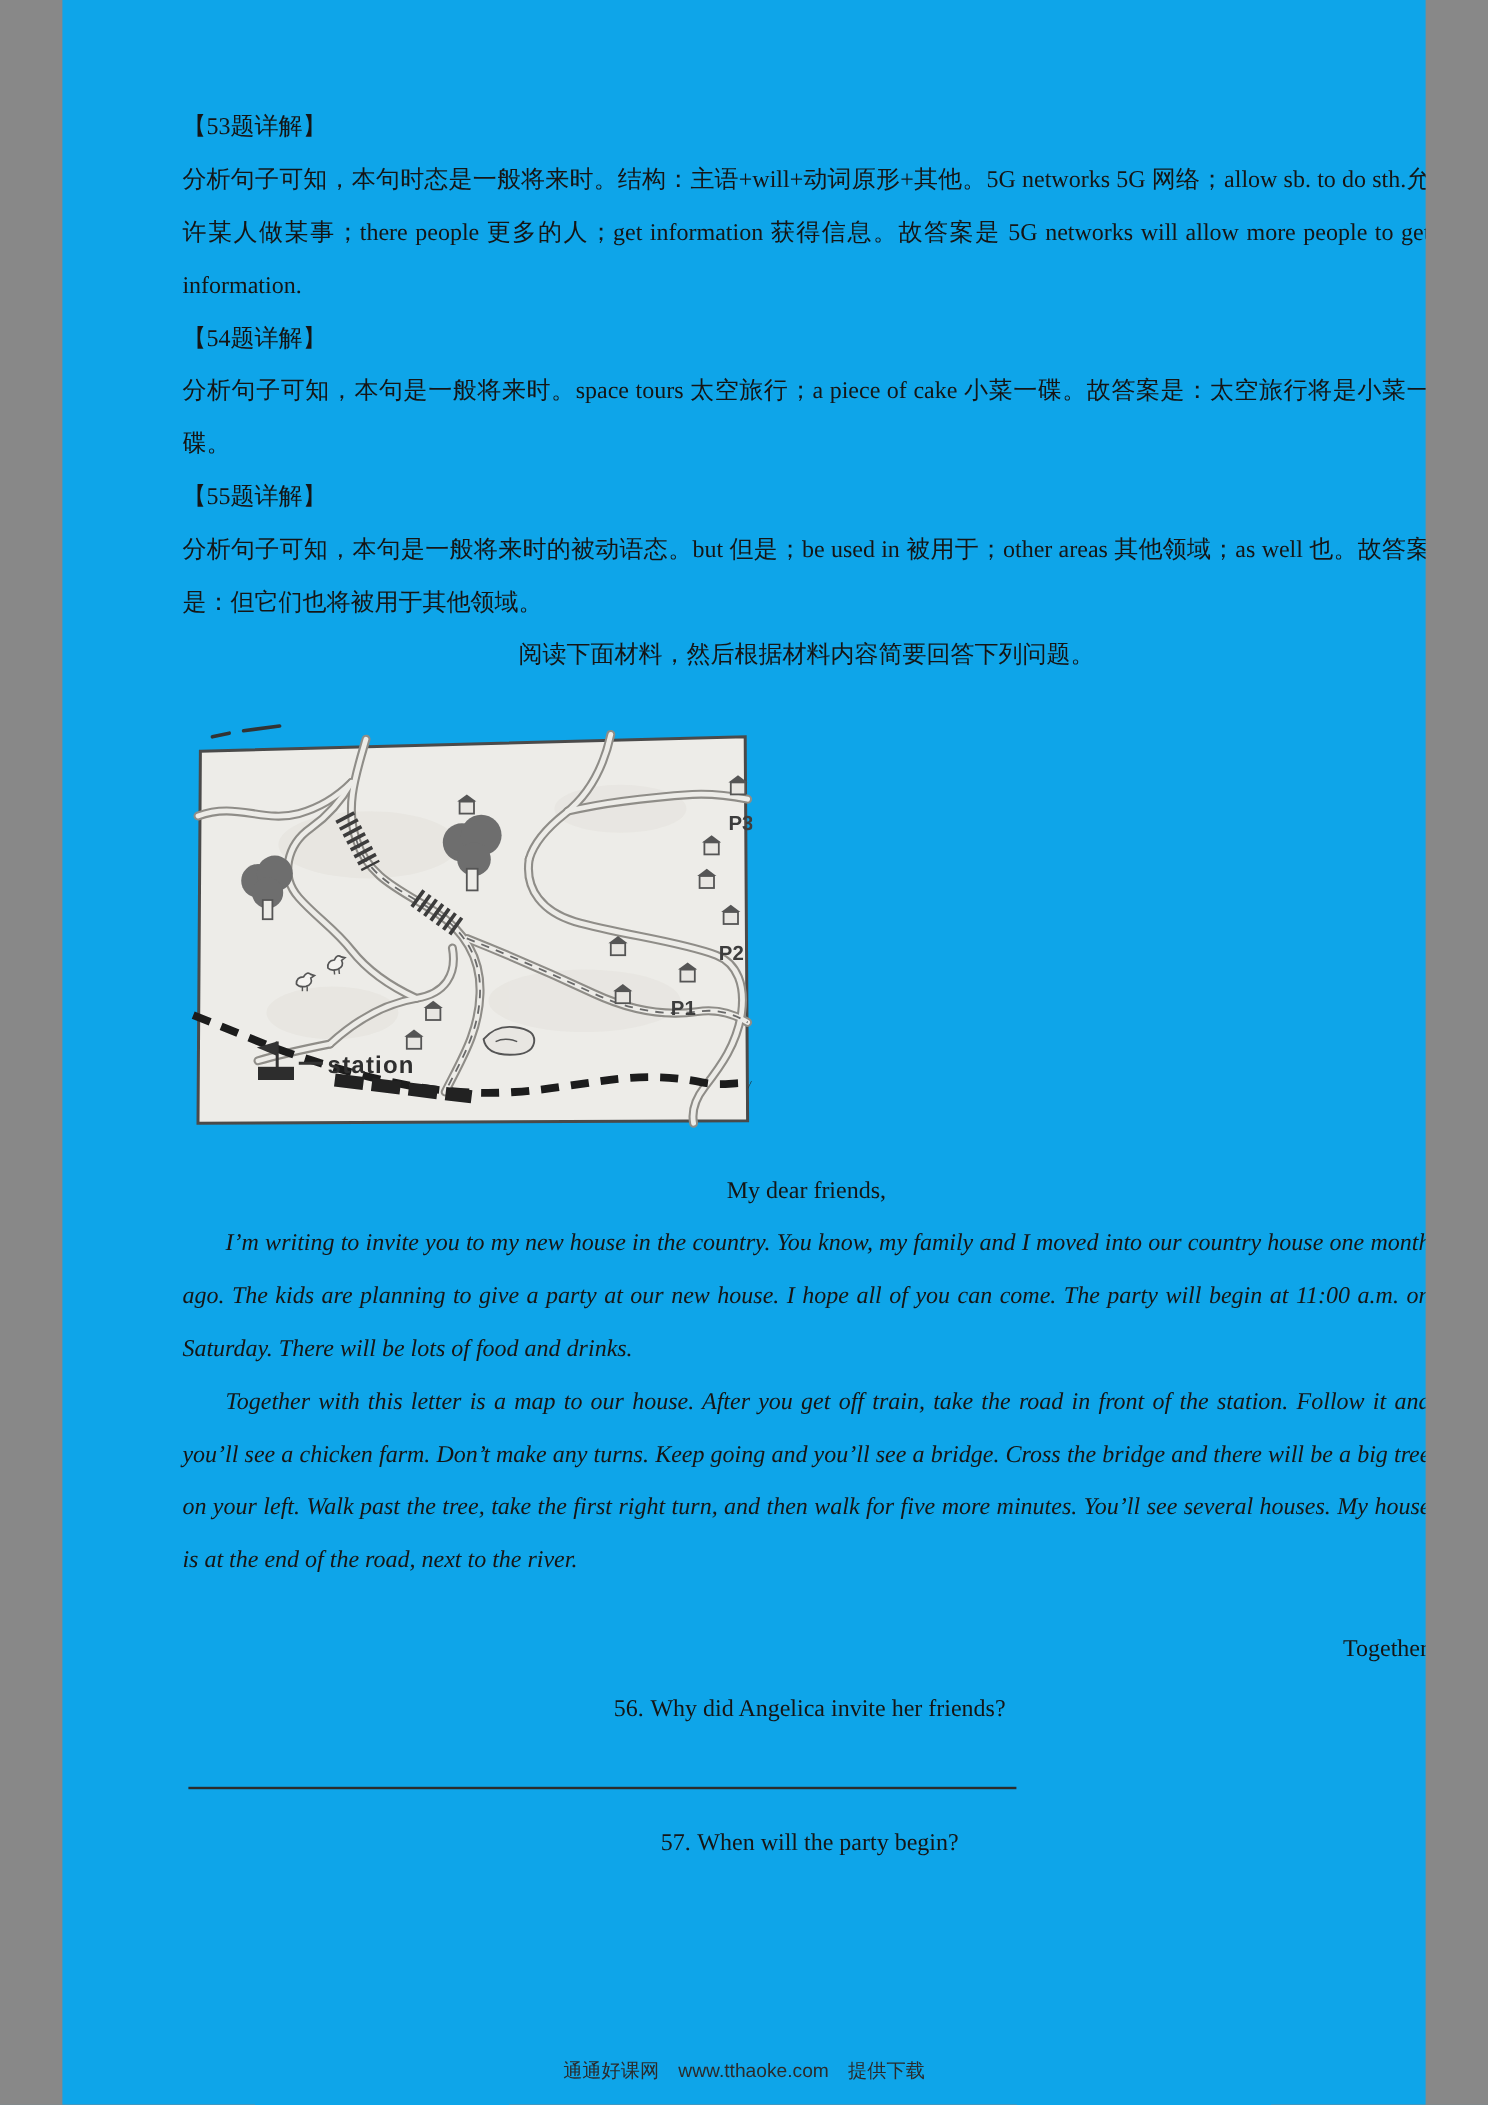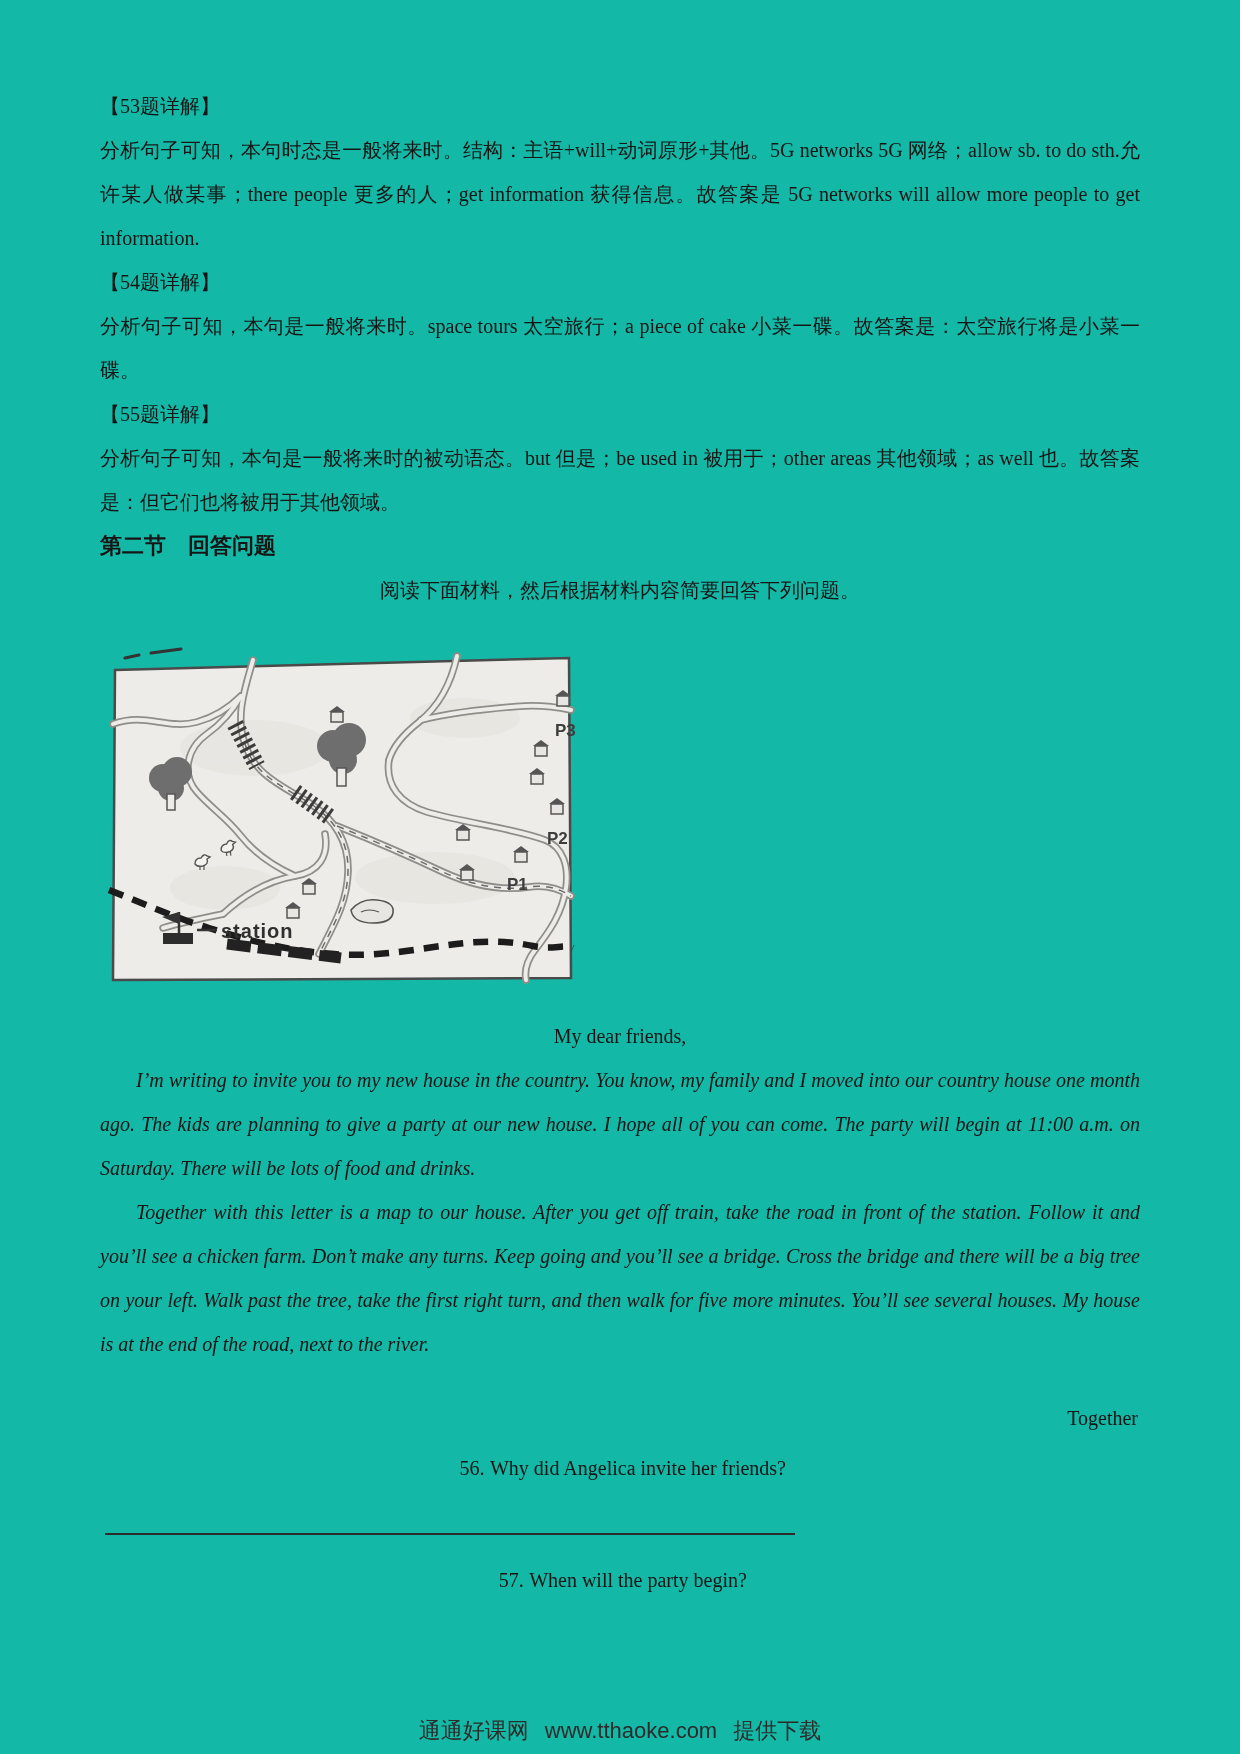--- a/index.html
+++ b/index.html
@@ -1,19 +1,19 @@
 <!DOCTYPE html>
 <html><head>
 <meta charset="utf-8">
 <style>
   html,body{margin:0;padding:0;background:#888;}
   .page{
     position:relative;
-    width:1240px;height:1754px;
-    background:#14b8a6;
+    width:1136px;height:1754px;
+    background:#0ea5e9;
     font-family:"Liberation Serif", serif;
     color:#151515;
     overflow:hidden;
     margin:0 auto;
   }
   .content{
     position:absolute;left:100px;top:84px;width:1040px;
     font-size:20px;line-height:44px;text-align:justify;
   }
   .explain-heading{line-height:44px;}
@@ -31,21 +31,21 @@
   .signature{margin-top:30px;text-align:right;padding-right:2px;}
   .question{margin-top:6px;text-align:center;}
   .question .q-num{display:inline-block;min-width:36px;}
   .answer-line{
     margin-top:43px;margin-left:5px;width:690px;height:0;
     border-bottom:2px solid #2c2c2c;
   }
   .q57{margin-top:23px;}
   .footer{
     position:absolute;left:0;right:0;top:1716px;
-    text-align:center;font-size:22px;color:#2b2b2b;
+    text-align:center;font-size:16px;color:#2b2b2b;
     font-family:"Liberation Sans",sans-serif;
   }
   .footer span{margin:0 8px;}
   
   .road-o{fill:none;stroke:#8f8d88;stroke-width:7.5;stroke-linecap:round;}
   .road-i{fill:none;stroke:#edece8;stroke-width:4;stroke-linecap:round;}
   .road-dash{fill:none;stroke:#6a6a6a;stroke-width:1.5;stroke-dasharray:7 6;}
   .bridge{stroke:#3c3c3c;stroke-width:17;stroke-dasharray:3 3.5;}
   .rail{fill:none;stroke:#1c1c1c;stroke-width:6.5;stroke-dasharray:15 10;}
   .train{fill:none;stroke:#222;stroke-width:11;stroke-dasharray:24 7;}
@@ -69,21 +69,20 @@
     <div>
       <div class="explain-heading">【54题详解】</div>
       <div class="explain-body">分析句子可知，本句是一般将来时。space tours 太空旅行；a piece of cake 小菜一碟。故答案是：太空旅行将是小菜一碟。</div>
     </div>
 
     <div>
       <div class="explain-heading">【55题详解】</div>
       <div class="explain-body">分析句子可知，本句是一般将来时的被动语态。but 但是；be used in 被用于；other areas 其他领域；as well 也。故答案是：但它们也将被用于其他领域。</div>
     </div>
 
-    <div class="section-heading"><span>第二节</span><span class="gap"></span><span>回答问题</span></div>
 
     <div class="instruction">阅读下面材料，然后根据材料内容简要回答下列问题。</div>
 
     <div class="map-wrap">
       <svg width="470" height="360" viewBox="0 0 470 360" xmlns="http://www.w3.org/2000/svg">
         <defs>
           <g id="houseIcon">
             <path d="M -2,-2 L 6,-8 L 14,-2 Z" fill="#555"></path>
             <rect x="0" y="-2" width="12" height="10" fill="#e8e6e2" stroke="#555" stroke-width="1.5"></rect>
           </g>

